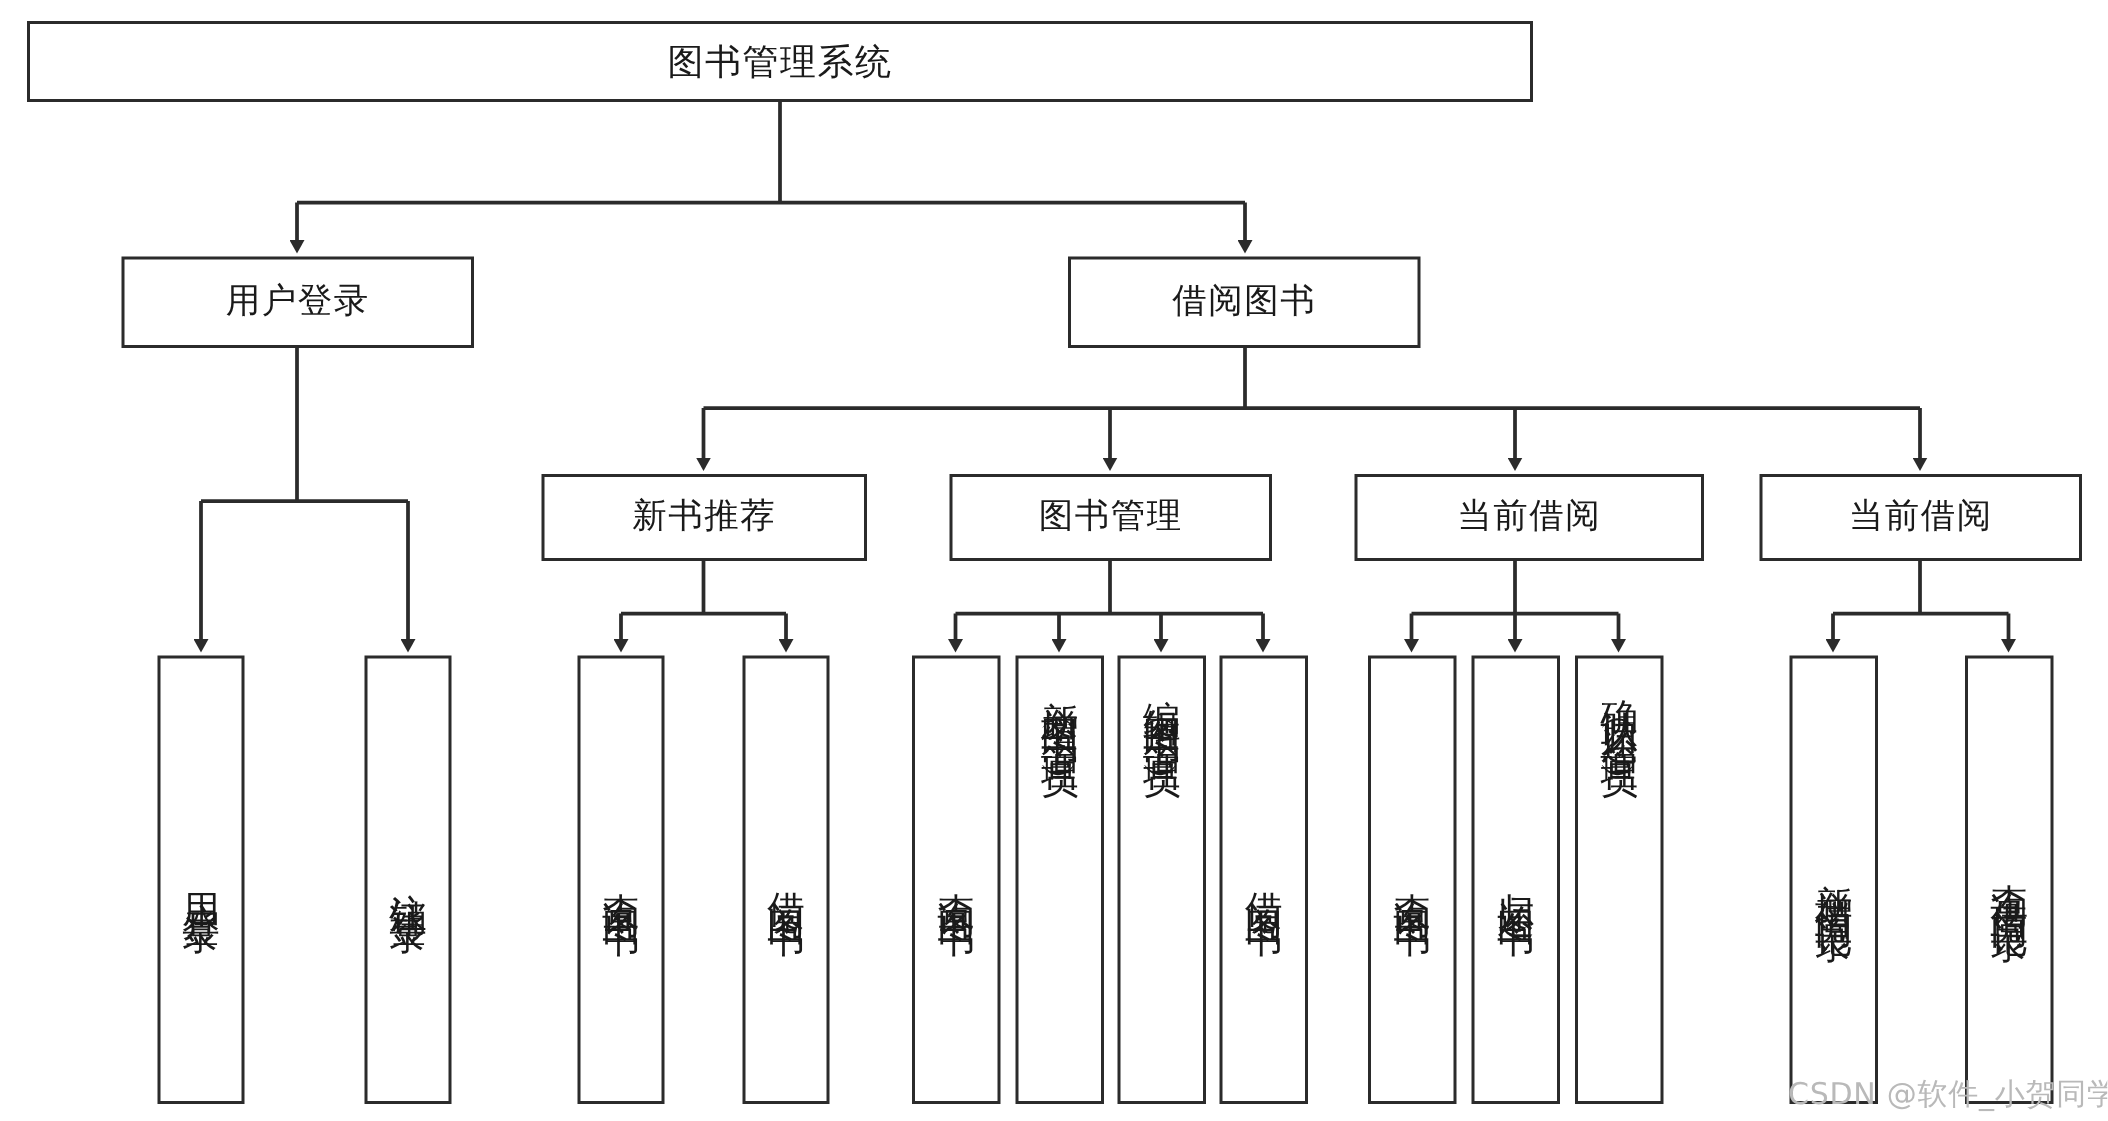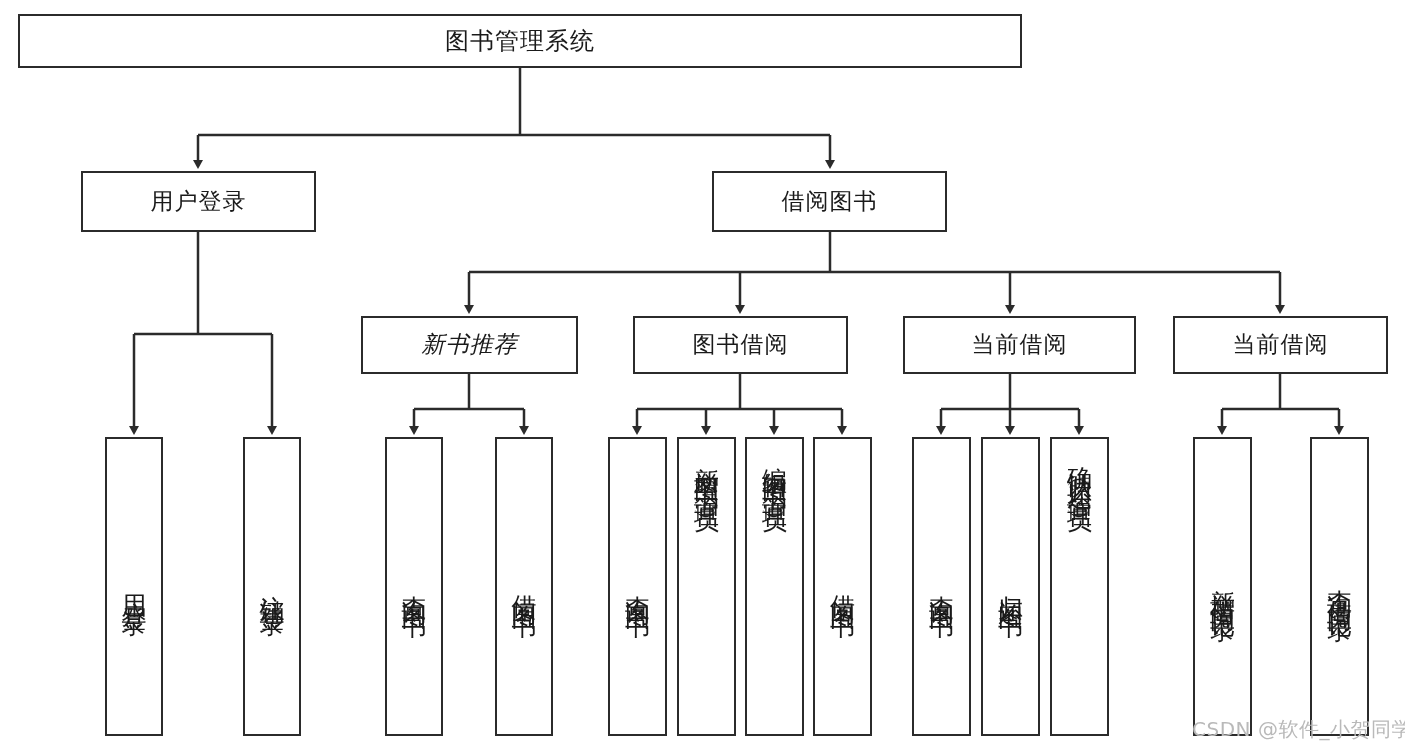--- a/index.html
+++ b/index.html
@@ -125,25 +125,25 @@
     <span>图书管理系统</span>
   </div>
 
   <div class="node h" style="left:81px; top:171px; width:235px; height:61px;">
     <span>用户登录</span>
   </div>
   <div class="node h" style="left:712px; top:171px; width:235px; height:61px;">
     <span>借阅图书</span>
   </div>
 
-  <div class="node h" style="left:361px; top:316px; width:217px; height:58px;font-style:italic;">
+  <div class="node h" style="left:361px; top:316px; width:217px; height:58px;">
     <span>新书推荐</span>
   </div>
   <div class="node h" style="left:633px; top:316px; width:215px; height:58px;">
-    <span>图书借阅</span>
+    <span>图书管理</span>
   </div>
   <div class="node h" style="left:903px; top:316px; width:233px; height:58px;">
     <span>当前借阅</span>
   </div>
   <div class="node h" style="left:1173px; top:316px; width:215px; height:58px;">
     <span>当前借阅</span>
   </div>
 
   <div class="node v" style="left:105px; top:437px; width:58px; height:299px;">
     <span>用户登录</span>

